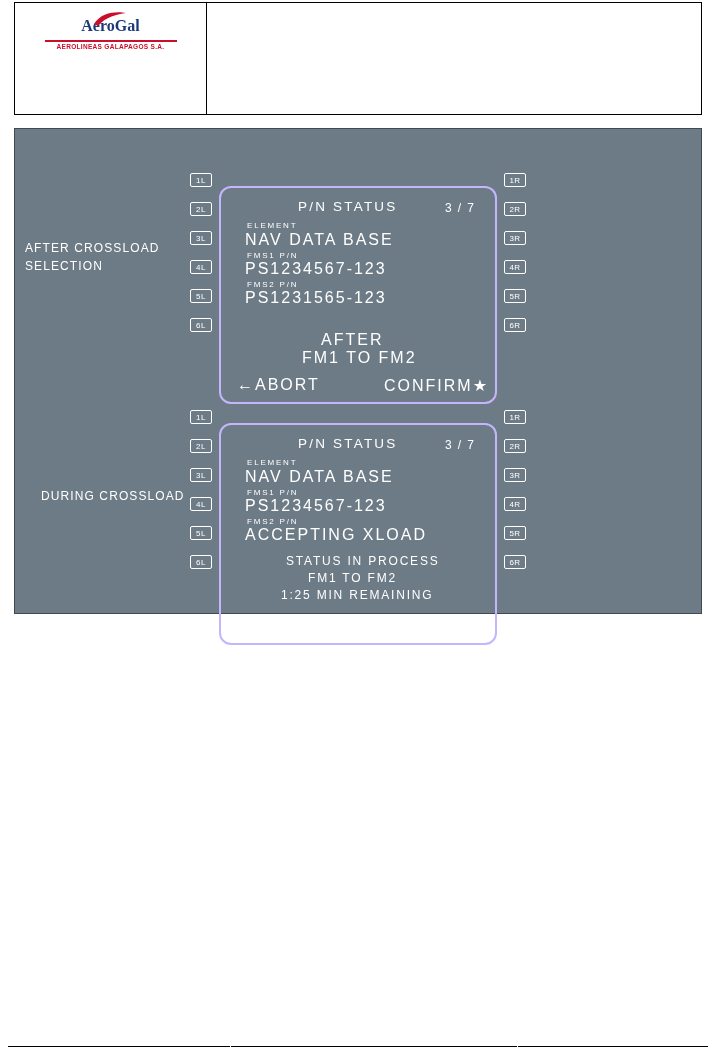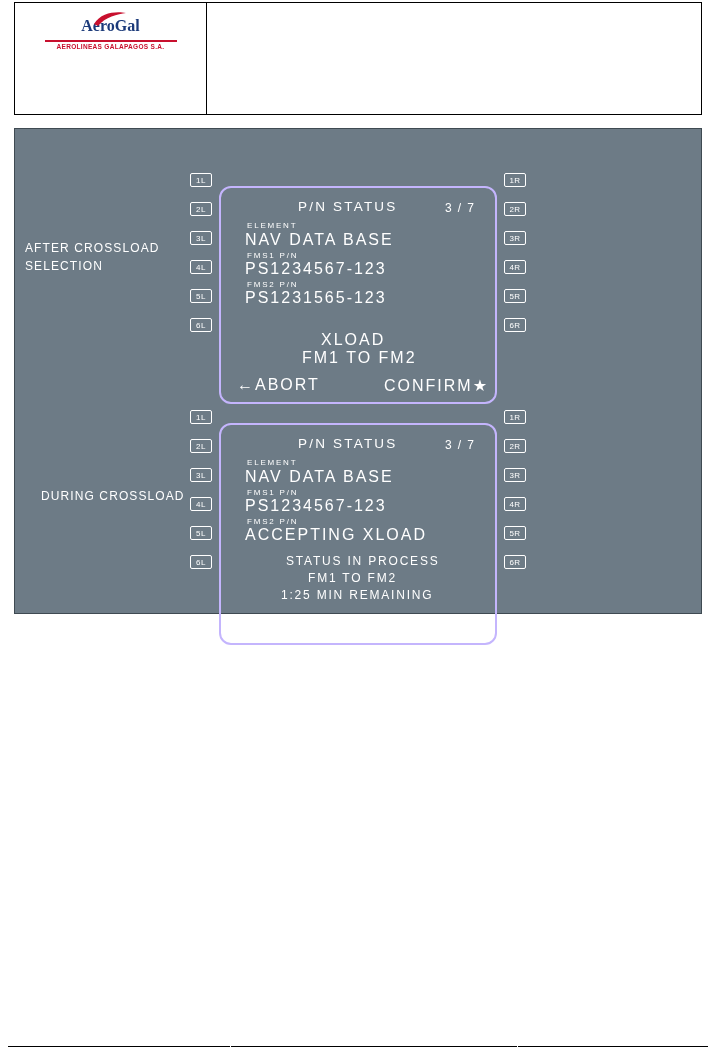--- a/index.html
+++ b/index.html
@@ -196,21 +196,21 @@
 
     <div class="scr-text t-small" style="left:26px; top:33px;">ELEMENT</div>
     <div class="scr-text t-big" style="left:24px; top:43px;">NAV DATA BASE</div>
 
     <div class="scr-text t-small" style="left:26px; top:63px;">FMS1 P/N</div>
     <div class="scr-text t-big" style="left:24px; top:72px;">PS1234567-123</div>
 
     <div class="scr-text t-small" style="left:26px; top:92px;">FMS2 P/N</div>
     <div class="scr-text t-big" style="left:24px; top:101px;">PS1231565-123</div>
 
-    <div class="scr-text t-big" style="left:100px; top:143px;">XLOAD</div>
+    <div class="scr-text t-big" style="left:100px; top:143px;">AFTER</div>
     <div class="scr-text t-big" style="left:81px; top:161px;">FM1 TO FM2</div>
 
     <div class="scr-text t-big" style="left:16px; top:188px;">←ABORT</div>
     <div class="scr-text t-big" style="left:163px; top:188px;">CONFIRM★</div>
   </div>
 
   <div class="lsk" style="left:175px; top:44px;">1L</div>
   <div class="lsk" style="left:175px; top:73px;">2L</div>
   <div class="lsk" style="left:175px; top:102px;">3L</div>
   <div class="lsk" style="left:175px; top:131px;">4L</div>

